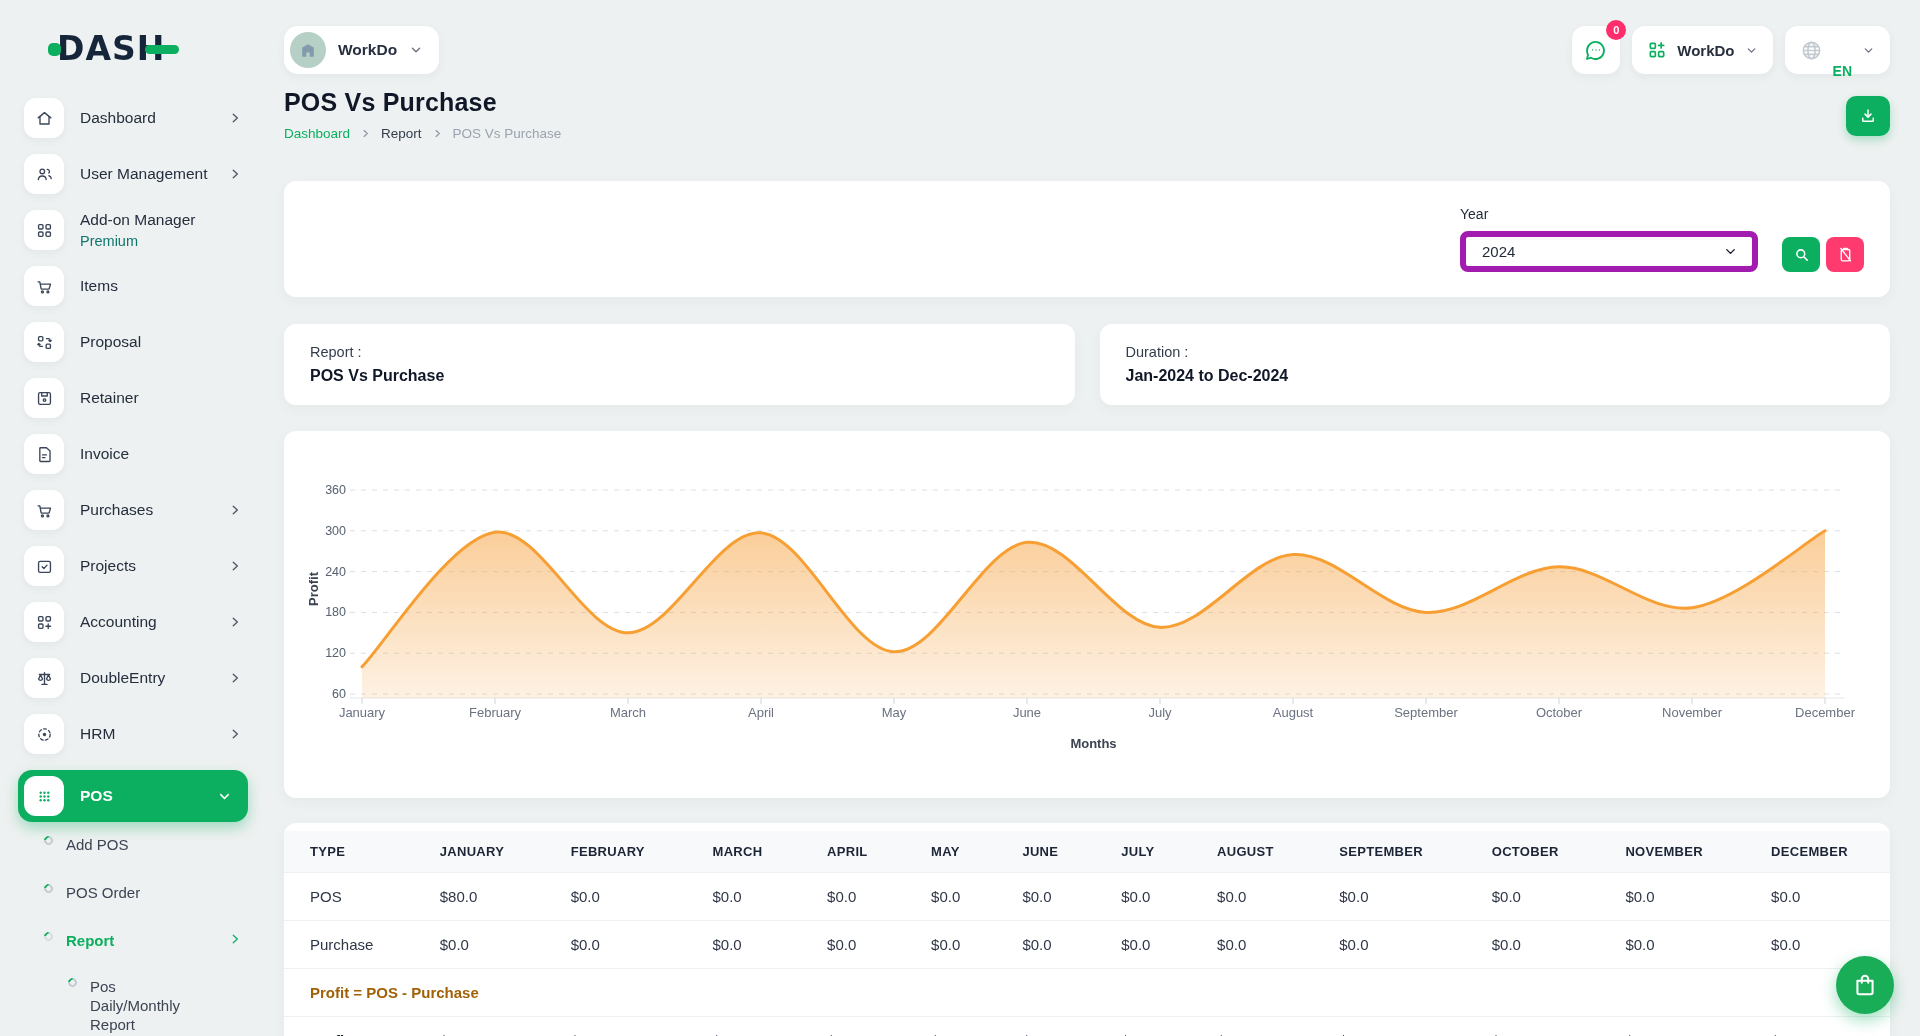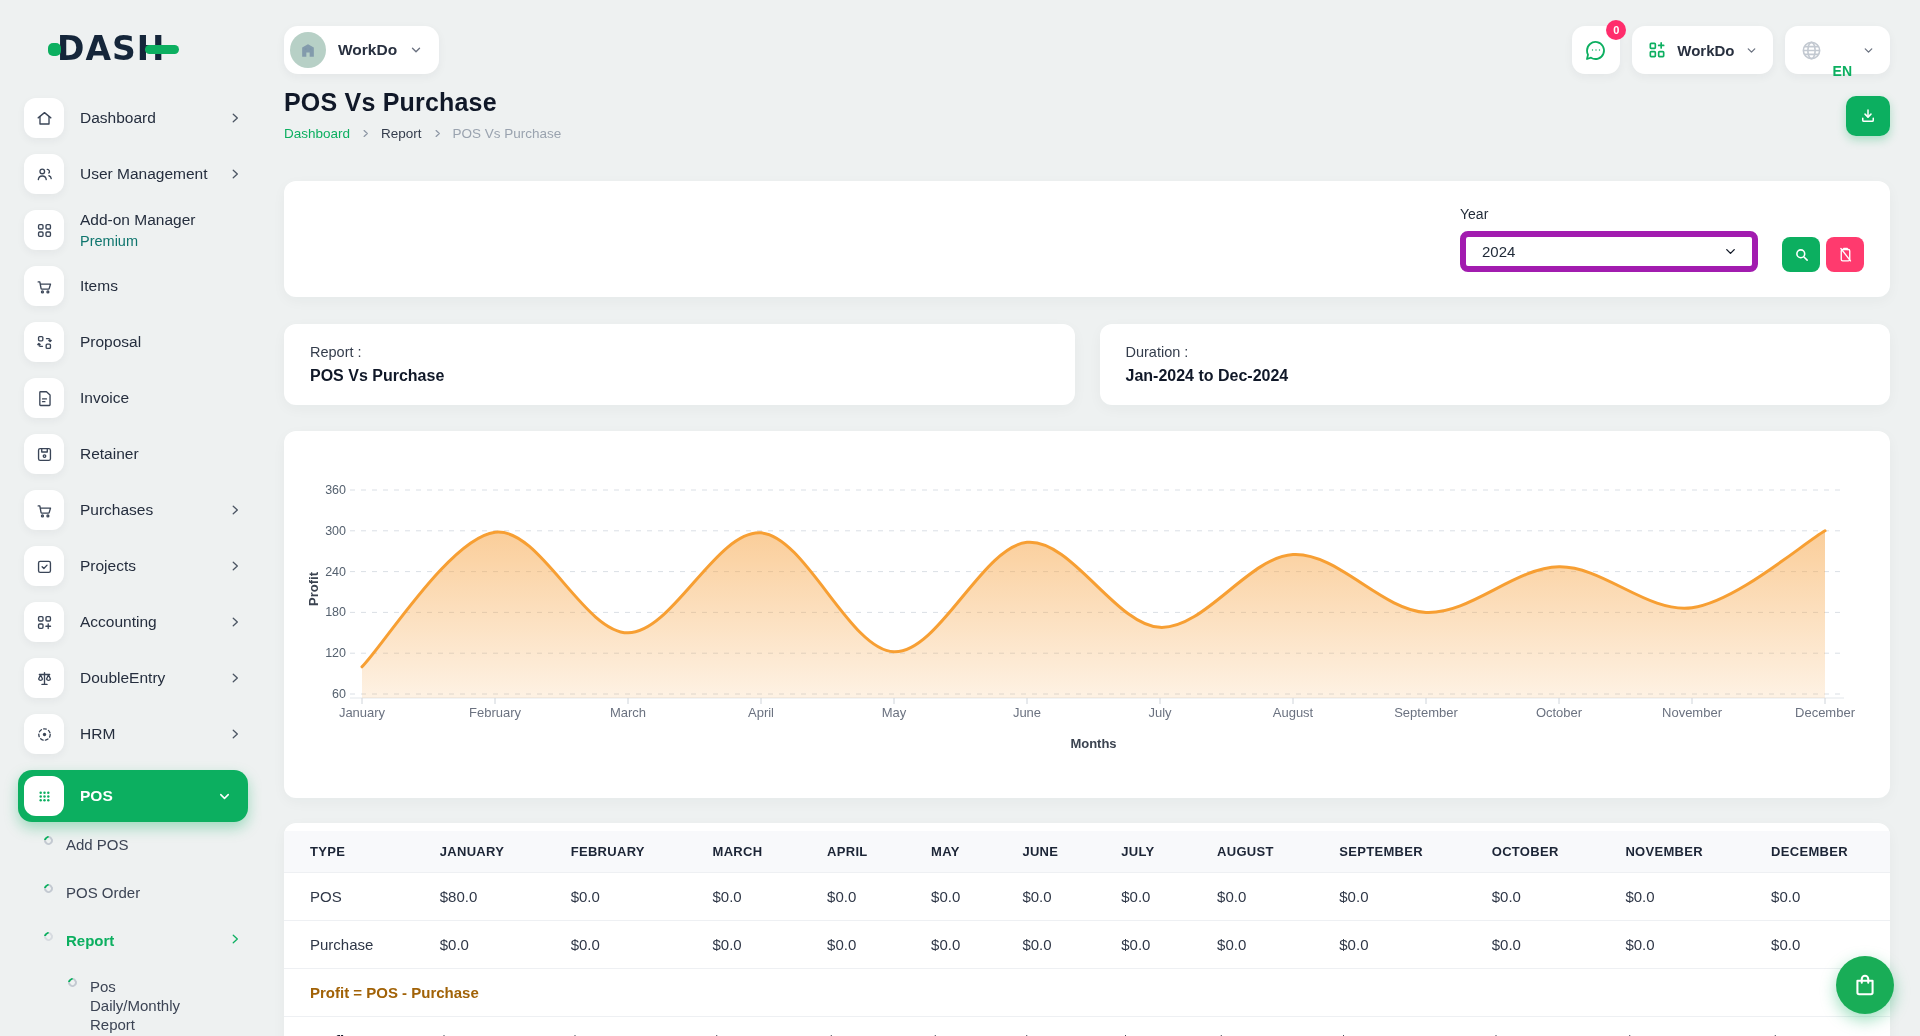--- a/index.html
+++ b/index.html
@@ -171,35 +171,35 @@
               <rect x="14.1" y="14.1" width="5.4" height="5.4" rx="1.3"></rect>
               <path d="M14.5 7.2h2.6a2 2 0 0 1 2 2v1.6l-1.6-1.4m1.6 1.4 1.4-1.4" stroke-width="1.6"></path>
               <path d="M9.5 16.8H6.9a2 2 0 0 1-2-2v-1.6l1.6 1.4m-1.6-1.4-1.4 1.4" stroke-width="1.6"></path>
             </svg>
           </span>
           <span class="snav-label">Proposal</span>
         </div>
         <div class="snav-item">
           <span class="icon-box">
             <svg width="19" height="19" viewBox="0 0 24 24" fill="none" stroke="currentColor" stroke-width="1.7" stroke-linecap="round" stroke-linejoin="round">
-              <path d="M7 3.5h7.5L19 7.5V20a.9.9 0 0 1-.9.9H7a.9.9 0 0 1-.9-.9V4.4A.9.9 0 0 1 7 3.5z"></path>
-              <path d="M9.5 12.5h5M9.5 16h3"></path>
-            </svg>
-          </span>
-          <span class="snav-label">Invoice</span>
-        </div>
-        <div class="snav-item">
-          <span class="icon-box">
-            <svg width="19" height="19" viewBox="0 0 24 24" fill="none" stroke="currentColor" stroke-width="1.7" stroke-linecap="round" stroke-linejoin="round">
               <rect x="4.5" y="4.5" width="15" height="15" rx="2"></rect>
               <path d="M8.5 4.5v4.4h7V4.5"></path>
               <circle cx="12" cy="14" r="1.6"></circle>
             </svg>
           </span>
           <span class="snav-label">Retainer</span>
+        </div>
+        <div class="snav-item">
+          <span class="icon-box">
+            <svg width="19" height="19" viewBox="0 0 24 24" fill="none" stroke="currentColor" stroke-width="1.7" stroke-linecap="round" stroke-linejoin="round">
+              <path d="M7 3.5h7.5L19 7.5V20a.9.9 0 0 1-.9.9H7a.9.9 0 0 1-.9-.9V4.4A.9.9 0 0 1 7 3.5z"></path>
+              <path d="M9.5 12.5h5M9.5 16h3"></path>
+            </svg>
+          </span>
+          <span class="snav-label">Invoice</span>
         </div>
         <div class="snav-item">
           <span class="icon-box">
             <svg width="19" height="19" viewBox="0 0 24 24" fill="none" stroke="currentColor" stroke-width="1.7" stroke-linecap="round" stroke-linejoin="round">
               <path d="M4 6.2h2.1l1.5 8.2a1.1 1.1 0 0 0 1.1.9h8.2a1.1 1.1 0 0 0 1.1-.9L19.6 9H7"></path>
               <circle cx="9.4" cy="18.8" r="1.2"></circle>
               <circle cx="16.3" cy="18.8" r="1.2"></circle>
             </svg>
           </span>
           <span class="snav-label">Purchases</span>

